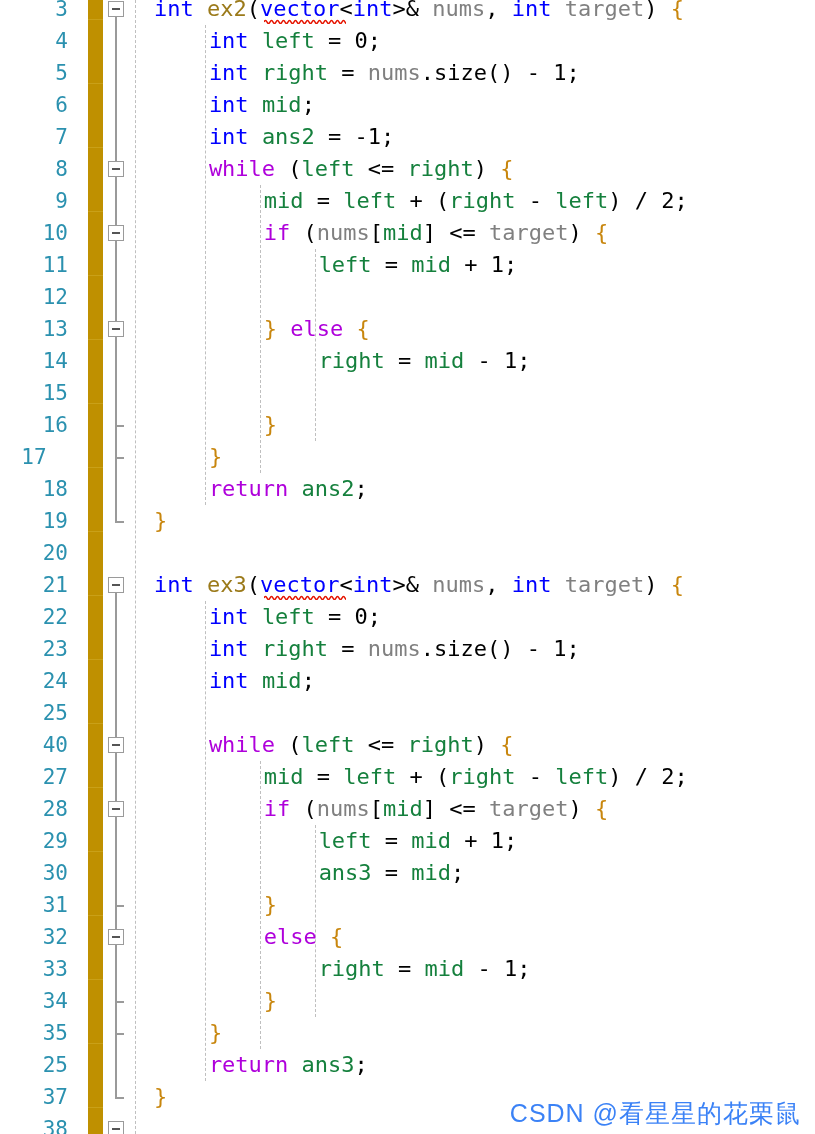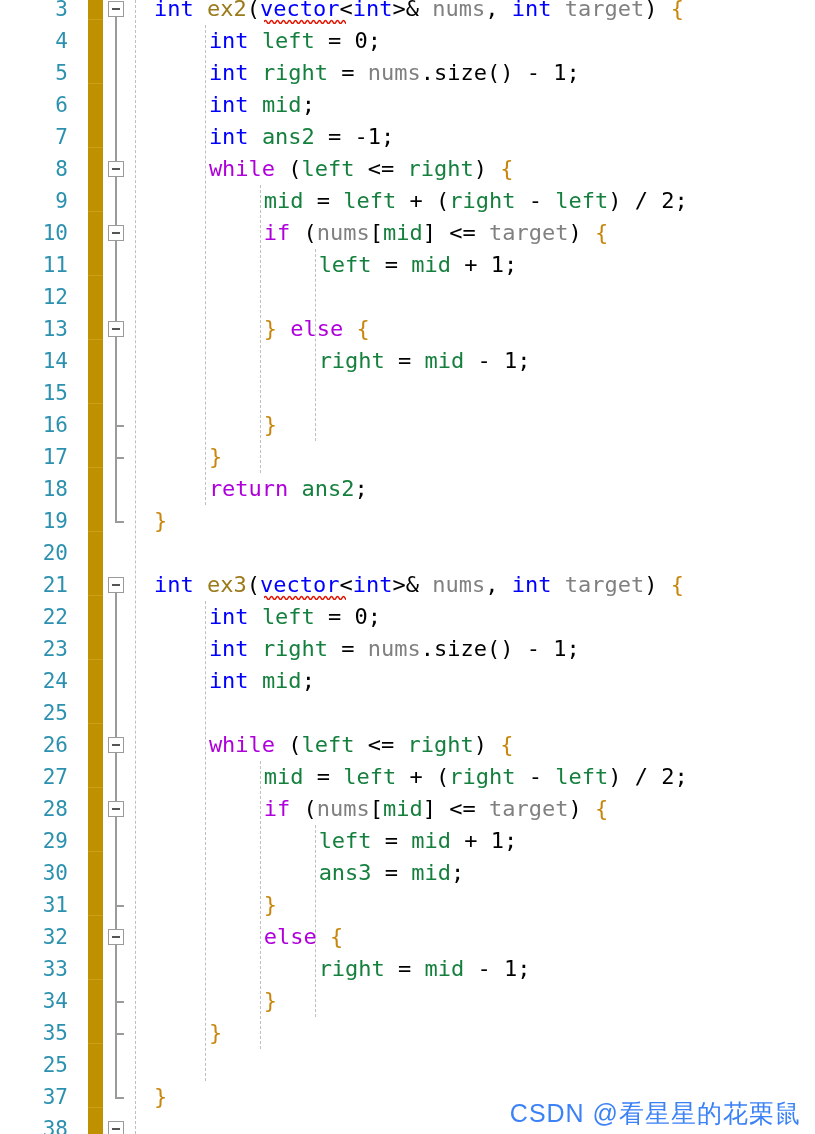--- a/index.html
+++ b/index.html
@@ -172,30 +172,30 @@
       <div class="ln" style="top: 121px;">7</div>
       <div class="ln" style="top: 153px;">8</div>
       <div class="ln" style="top: 185px;">9</div>
       <div class="ln" style="top: 217px;">10</div>
       <div class="ln" style="top: 249px;">11</div>
       <div class="ln" style="top: 281px;">12</div>
       <div class="ln" style="top: 313px;">13</div>
       <div class="ln" style="top: 345px;">14</div>
       <div class="ln" style="top: 377px;">15</div>
       <div class="ln" style="top: 409px;">16</div>
-      <div class="ln" style="top: 441px;">17</div>
+      <div class="ln" style="top: 441px; text-align: center;">17</div>
       <div class="ln" style="top: 473px;">18</div>
       <div class="ln" style="top: 505px;">19</div>
       <div class="ln" style="top: 537px;">20</div>
       <div class="ln" style="top: 569px;">21</div>
       <div class="ln" style="top: 601px;">22</div>
       <div class="ln" style="top: 633px;">23</div>
       <div class="ln" style="top: 665px;">24</div>
       <div class="ln" style="top: 697px;">25</div>
-      <div class="ln" style="top: 729px;">26</div>
+      <div class="ln" style="top: 729px;">40</div>
       <div class="ln" style="top: 761px;">27</div>
       <div class="ln" style="top: 793px;">28</div>
       <div class="ln" style="top: 825px;">29</div>
       <div class="ln" style="top: 857px;">30</div>
       <div class="ln" style="top: 889px;">31</div>
       <div class="ln" style="top: 921px;">32</div>
       <div class="ln" style="top: 953px;">33</div>
       <div class="ln" style="top: 985px;">34</div>
       <div class="ln" style="top: 1017px;">35</div>
       <div class="ln" style="top: 1049px;">25</div>
@@ -281,20 +281,21 @@
       <div class="cl" style="top: 729px; left: 208.88px;"><span class="ctl">while</span>&nbsp;<span class="punc">(</span><span class="var">left</span>&nbsp;<span class="punc">&lt;</span><span class="punc">=</span>&nbsp;<span class="var">right</span><span class="punc">)</span>&nbsp;<span class="br1">{</span></div>
       <div class="cl" style="top: 761px; left: 263.76px;"><span class="var">mid</span>&nbsp;<span class="punc">=</span>&nbsp;<span class="var">left</span>&nbsp;<span class="punc">+</span>&nbsp;<span class="punc">(</span><span class="var">right</span>&nbsp;<span class="punc">-</span>&nbsp;<span class="var">left</span><span class="punc">)</span>&nbsp;<span class="punc">/</span>&nbsp;<span class="punc">2</span><span class="punc">;</span></div>
       <div class="cl" style="top: 793px; left: 263.76px;"><span class="ctl">if</span>&nbsp;<span class="punc">(</span><span class="par">nums</span><span class="punc">[</span><span class="var">mid</span><span class="punc">]</span>&nbsp;<span class="punc">&lt;</span><span class="punc">=</span>&nbsp;<span class="par">target</span><span class="punc">)</span>&nbsp;<span class="br1">{</span></div>
       <div class="cl" style="top: 825px; left: 318.64px;"><span class="var">left</span>&nbsp;<span class="punc">=</span>&nbsp;<span class="var">mid</span>&nbsp;<span class="punc">+</span>&nbsp;<span class="punc">1</span><span class="punc">;</span></div>
       <div class="cl" style="top: 857px; left: 318.64px;"><span class="var">ans3</span>&nbsp;<span class="punc">=</span>&nbsp;<span class="var">mid</span><span class="punc">;</span></div>
       <div class="cl" style="top: 889px; left: 263.76px;"><span class="br1">}</span></div>
       <div class="cl" style="top: 921px; left: 263.76px;"><span class="ctl">else</span>&nbsp;<span class="br1">{</span></div>
       <div class="cl" style="top: 953px; left: 318.64px;"><span class="var">right</span>&nbsp;<span class="punc">=</span>&nbsp;<span class="var">mid</span>&nbsp;<span class="punc">-</span>&nbsp;<span class="punc">1</span><span class="punc">;</span></div>
       <div class="cl" style="top: 985px; left: 263.76px;"><span class="br1">}</span></div>
       <div class="cl" style="top: 1017px; left: 208.88px;"><span class="br1">}</span></div>
+      <div class="cl" style="top: 1049px; left: 208.88px;"><span class="ctl">return</span>&nbsp;<span class="var">ans3</span><span class="punc">;</span></div>
       <div class="cl" style="top: 1081px; left: 154px;"><span class="br1">}</span></div>
     </div>
 
   <div id="squiggles">
       <div class="err" style="left: 263.76px; top: 18px; width: 82.32px; background: none;">
         <svg width="82.32000000000001" height="6" viewBox="0 0 82.32000000000001 6">
           <path d="M0 4 q 1.5 -3 3 0 q 1.5 3 3 0 q 1.5 -3 3 0 q 1.5 3 3 0 q 1.5 -3 3 0 q 1.5 3 3 0 q 1.5 -3 3 0 q 1.5 3 3 0 q 1.5 -3 3 0 q 1.5 3 3 0 q 1.5 -3 3 0 q 1.5 3 3 0 q 1.5 -3 3 0 q 1.5 3 3 0 q 1.5 -3 3 0 q 1.5 3 3 0 q 1.5 -3 3 0 q 1.5 3 3 0 q 1.5 -3 3 0 q 1.5 3 3 0 q 1.5 -3 3 0 q 1.5 3 3 0 q 1.5 -3 3 0 q 1.5 3 3 0 q 1.5 -3 3 0 q 1.5 3 3 0 q 1.5 -3 3 0 q 1.5 3 3 0" fill="none" stroke="#e51400" stroke-width="1.6"></path>
         </svg>
       </div>
       <div class="err" style="left: 263.76px; top: 594px; width: 82.32px; background: none;">

